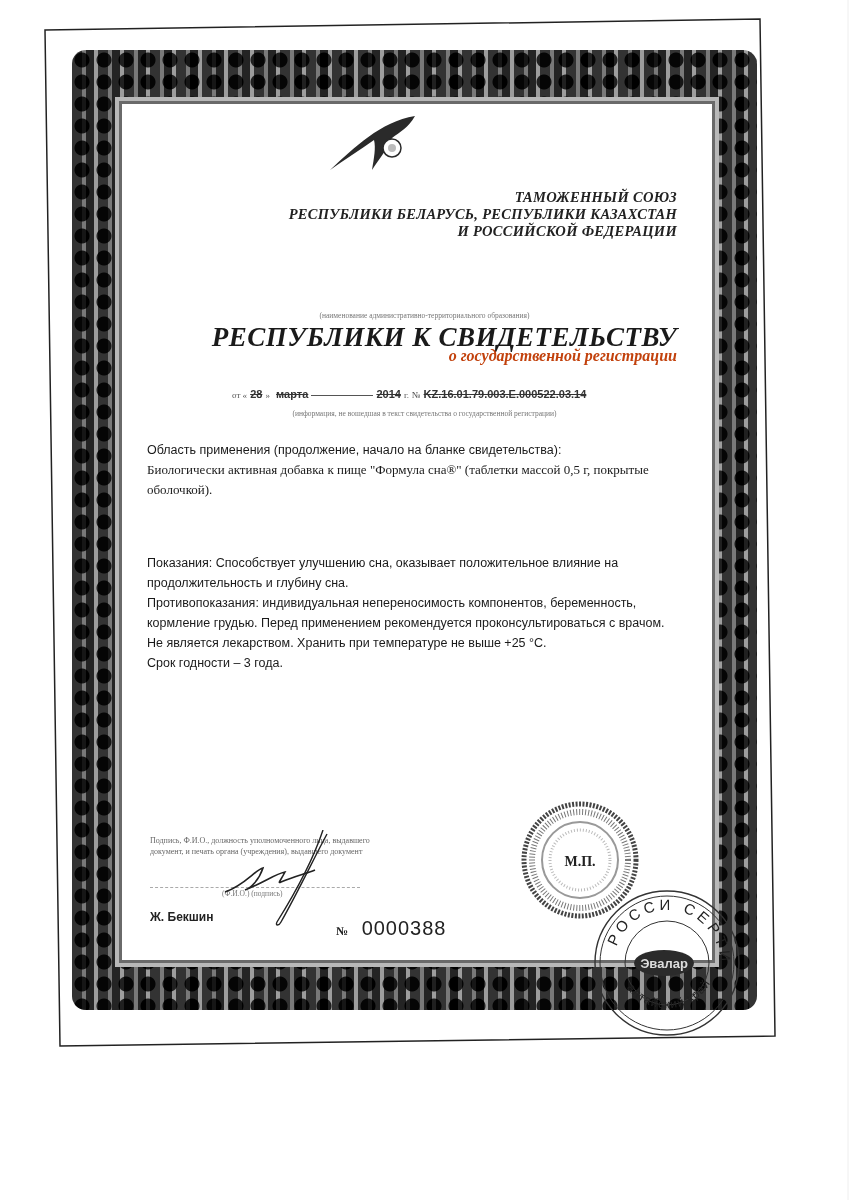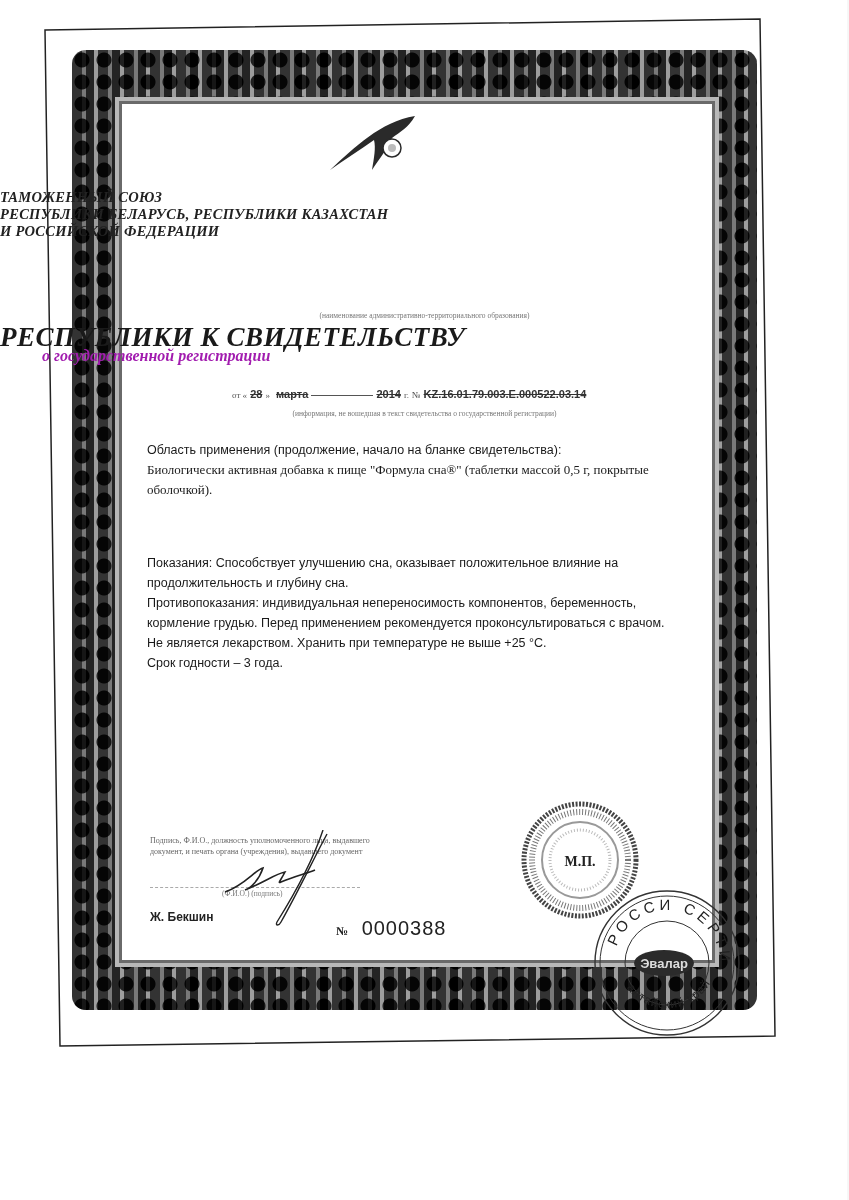--- a/index.html
+++ b/index.html
@@ -21,26 +21,26 @@
     background:
       radial-gradient(circle at 10px 10px, #222 0 7px, transparent 8px) 0 0/22px 22px,
       repeating-linear-gradient(0deg, rgba(255,255,255,0.18) 0 3px, transparent 3px 9px);
     mix-blend-mode:multiply; opacity:0.85;
   }
   .inner-white {
     position:absolute; left:122px; top:104px; width:590px; height:856px; background:#fff;
     box-shadow: 0 0 0 3px #6a6a6a, 0 0 0 7px #b8b8b8;
   }
   .logo { position:absolute; left:330px; top:112px; width:90px; height:60px; }
-  .header { position:absolute; left:0; width:677px; text-align:left;
+  .header { position:absolute; left:0; width:677px; text-align:right;
     font-family:"Liberation Serif", serif; font-style:italic; font-weight:bold; }
   .union { top:189px; font-size:14.5px; line-height:17px; letter-spacing:0.3px; color:#222; }
   .tiny { position:absolute; left:0; width:849px; text-align:center; font-family:"Liberation Serif", serif; font-size:7.5px; color:#777; }
   .title { top:322px; font-size:27px; letter-spacing:0.5px; color:#1a1a1a; }
-  .subtitle { top:347px; font-size:16px; font-weight:bold; color:#a21caf;padding-left:42px; }
+  .subtitle { top:347px; font-size:16px; font-weight:bold; color:#c2410c; }
   .regline { position:absolute; top:388px; left:232px; font-size:11px; color:#333; white-space:nowrap; }
   .regline .small { font-family:"Liberation Serif", serif; font-size:9px; color:#555; }
   .regline .val { font-weight:bold; font-size:11px; color:#333; text-decoration: line-through; text-decoration-thickness:1px; }
   .body-text { position:absolute; left:147px; width:520px; font-size:12.5px; line-height:20px; color:#1a1a1a; }
   .b1 { top:440px; }
   .b2 { top:553px; }
   .body-text p { margin:0; }
   .serif { font-family:"Liberation Serif", serif; }
   .sigblock { position:absolute; left:150px; top:835px; width:240px; font-family:"Liberation Serif", serif; font-size:8px; line-height:11px; color:#666; }
   .signer { position:absolute; left:150px; top:870px; font-weight:bold; font-size:12px; color:#222;margin-top:40px; }

